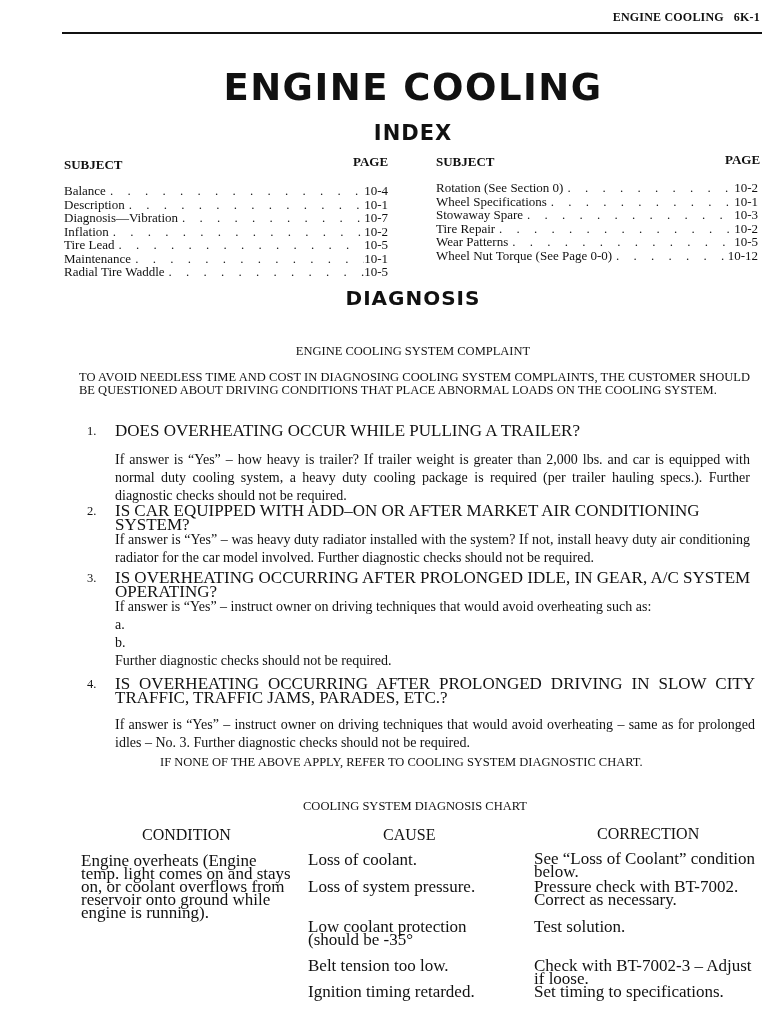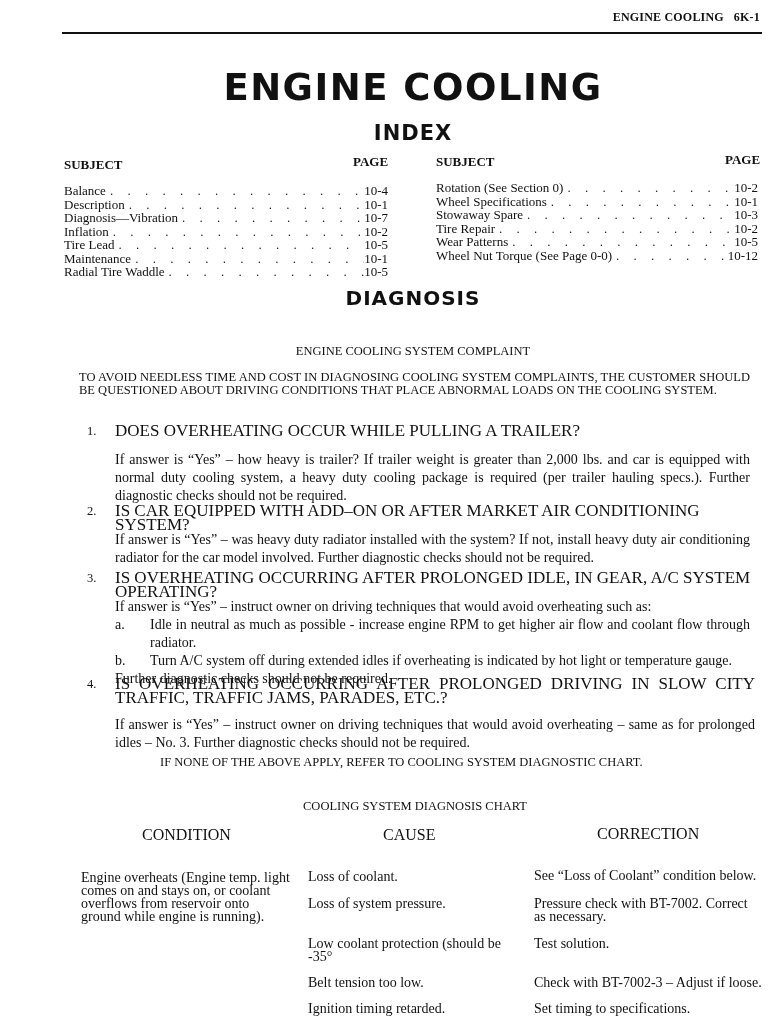--- a/index.html
+++ b/index.html
@@ -18,21 +18,21 @@
   .idx-row .pg { flex: 0 0 auto; text-align: right; }
   .diag-title { left: 0; width: 826px; top: 286px; text-align: center; font-family: "DejaVu Sans", sans-serif; font-weight: bold; font-size: 20px; letter-spacing: 1px; }
   .sect-head { font-size: 12.5px; text-align: center; }
   .body-text { font-size: 12.5px; line-height: 12.5px; text-align: justify; }
   .q-num { font-size: 12.5px; }
   .q-text { font-size: 17px; line-height: 14px; }
   .ans { font-size: 14px; line-height: 18px; text-align: justify; }
   .sub-item { display: flex; }
   .sub-item .mk { width: 35px; flex: 0 0 35px; }
   .tbl-head { font-size: 16px; text-align: center; }
-  .cell { font-size: 14px; line-height: 13px; margin-top: 17px; }
+  .cell { font-size: 17px; line-height: 13px; }
 </style>
 </head>
 <body>
 
 <div class="abs running-head">
   <span>ENGINE COOLING</span><span class="pg">6K-1</span>
 </div>
 <div class="abs head-rule"></div>
 
 <div class="abs title">ENGINE COOLING</div>
@@ -124,25 +124,23 @@
 <div class="abs q-num" style="left:87px; top:504px;">2.</div>
 <div class="abs q-text" style="left:115px; top:504px; width:640px;">IS CAR EQUIPPED WITH ADD–ON OR AFTER MARKET AIR CONDITIONING SYSTEM?</div>
 <div class="abs ans" style="left:115px; top:531px; width:635px;">If answer is “Yes” – was heavy duty radiator installed with the system?  If not, install heavy duty air conditioning radiator for the car model involved. Further diagnostic checks should not be required.</div>
 
 <div class="abs q-num" style="left:87px; top:571px;">3.</div>
 <div class="abs q-text" style="left:115px; top:571px; width:640px;">IS OVERHEATING OCCURRING AFTER PROLONGED IDLE, IN GEAR, A/C SYSTEM OPERATING?</div>
 <div class="abs ans" style="left:115px; top:598px; width:635px;">
   <div>If answer is “Yes” – instruct owner on driving techniques that would avoid overheating such as:</div>
   <div class="sub-item">
       <span class="mk">a.</span>
-      <span>Idle in neutral as much as possible - increase engine RPM to get higher air flow and coolant flow through radiator.</span>
     </div>
   <div class="sub-item">
       <span class="mk">b.</span>
-      <span>Turn A/C system off during extended idles if overheating is indicated by hot light or temperature gauge.</span>
     </div>
   <div>Further diagnostic checks should not be required.</div>
 </div>
 
 <div class="abs q-num" style="left:87px; top:677px;">4.</div>
 <div class="abs q-text" style="left:115px; top:677px; width:640px; text-align:justify;">IS OVERHEATING OCCURRING AFTER PROLONGED DRIVING IN SLOW CITY TRAFFIC, TRAFFIC JAMS, PARADES, ETC.?</div>
 <div class="abs ans" style="left:115px; top:716px; width:640px;">If answer is “Yes” – instruct owner on driving techniques that would avoid overheating – same as for prolonged idles – No. 3. Further diagnostic checks should not be required.</div>
 
 <div class="abs sect-head" style="left:160px; top:755px;">IF NONE OF THE ABOVE APPLY, REFER TO COOLING SYSTEM DIAGNOSTIC CHART.</div>
 

